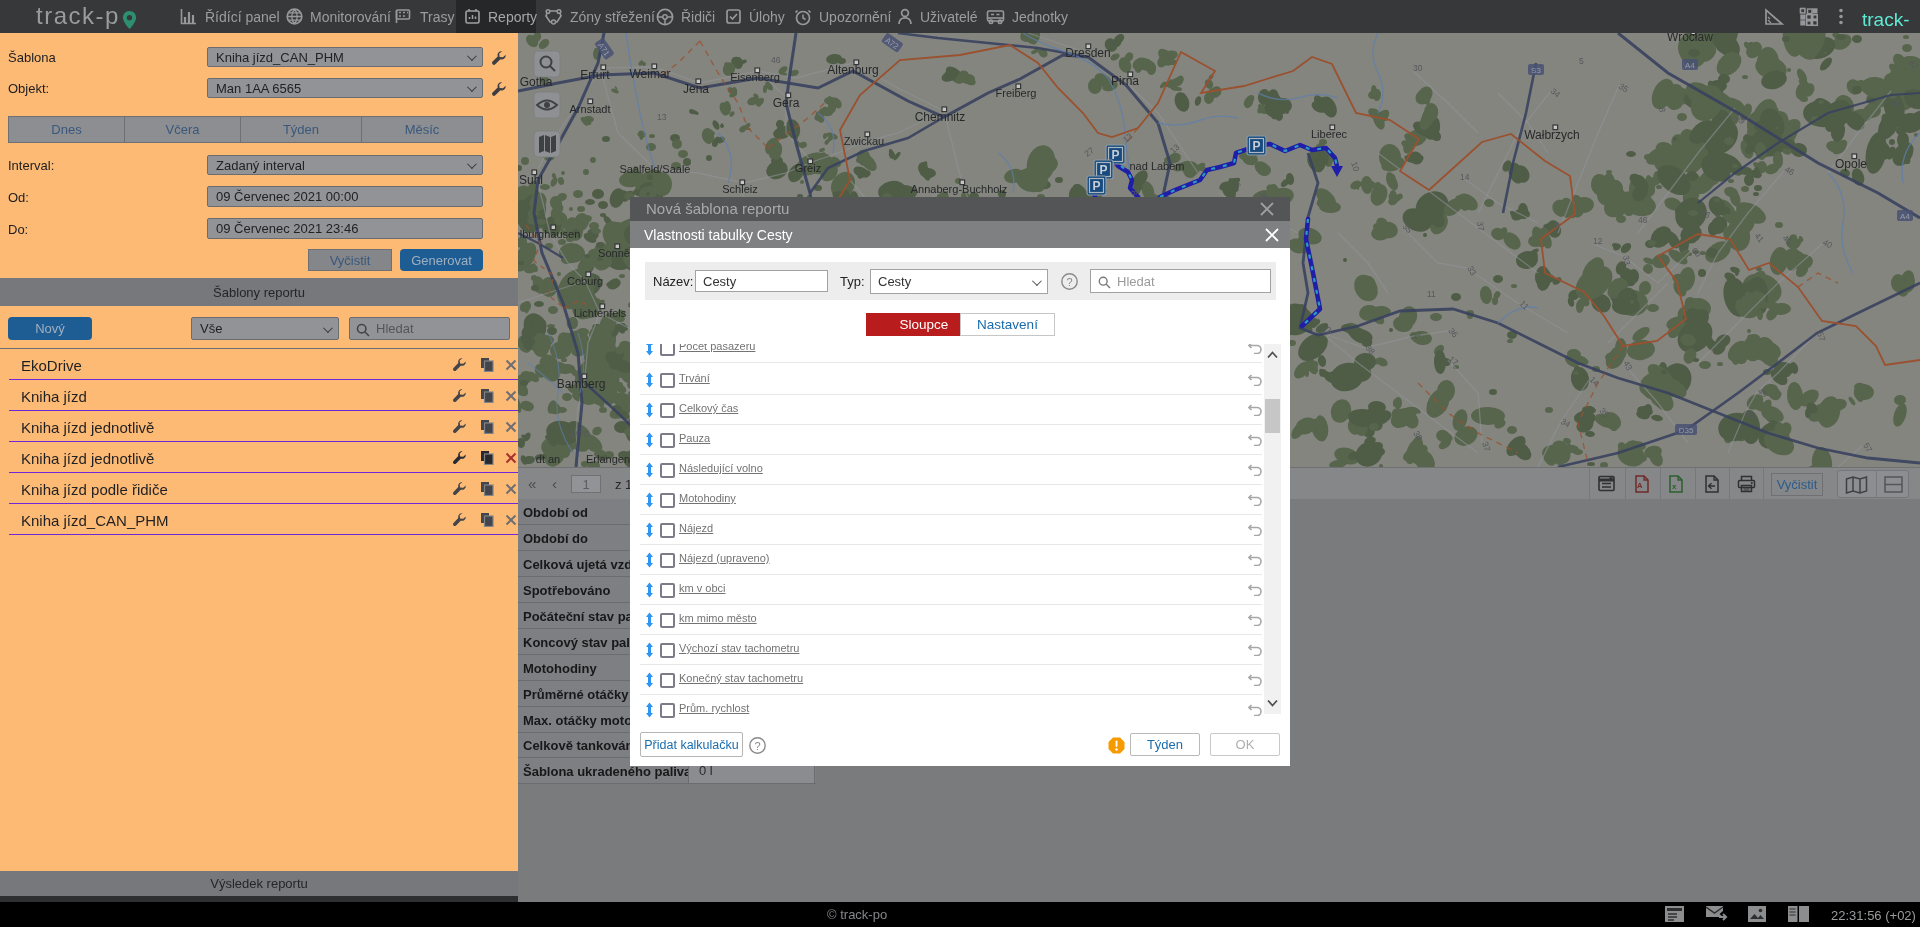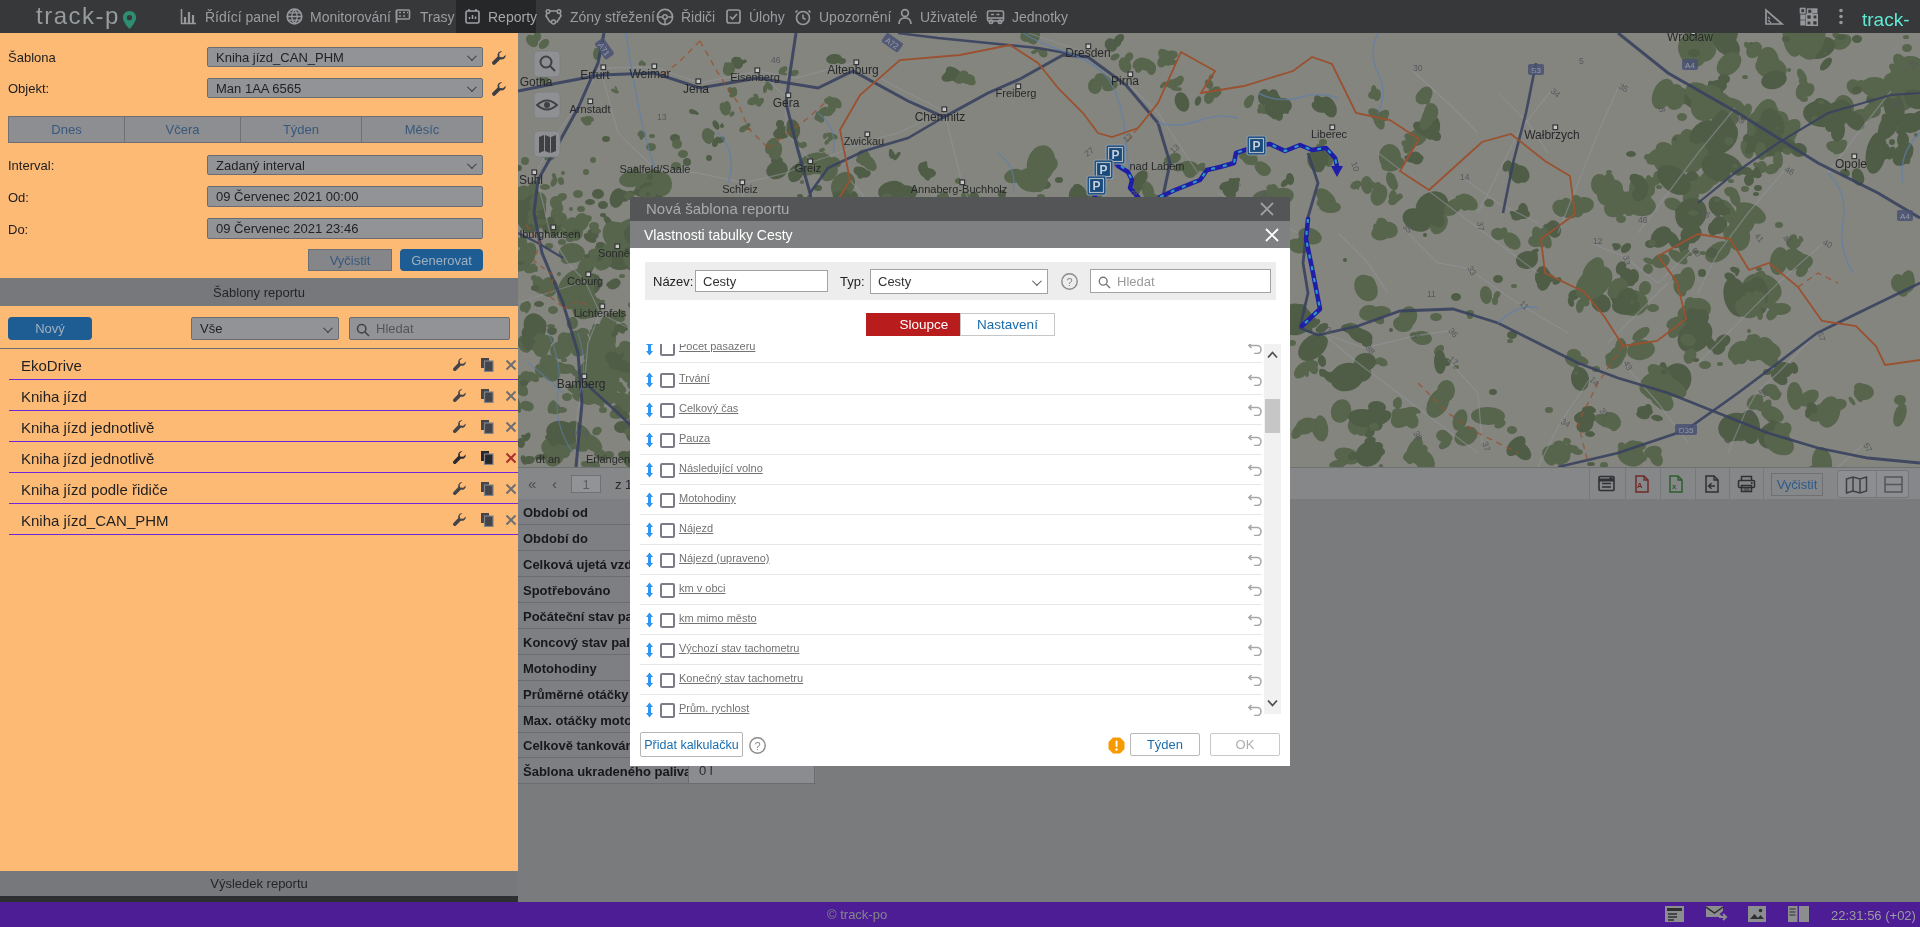--- a/index.html
+++ b/index.html
@@ -21,21 +21,21 @@
 .graybar { position:absolute; left:0; width:518px; background:#77787b; color:#242528; font-size:13px; display:flex; align-items:center; justify-content:center; }
 .lrow { position:absolute; left:0; width:518px; height:31px; border-bottom:1px solid #6d28d9; color:#1f2023; font-size:15px;margin-left:9px; }
 .lrow .nm { position:absolute; left:12px; top:8px; }
 
 #toolbar { position:absolute; left:518px; top:467px; width:1402px; height:32px; background:#868789; border-top:1px solid #6f7072; }
 .tsep { position:absolute; top:0; width:1px; height:32px; background:#77787b; }
 #table { position:absolute; left:518px; top:499px; width:298px; height:285px; background:#7e7f82; }
 .trow { position:absolute; left:0; width:298px; height:26px; border-bottom:1px solid #6b6c6f; }
 .trow b { position:absolute; left:5px; top:6px; font-size:13px; color:#17181a; font-weight:bold; }
 
-#status { position:absolute; left:0; top:902px; width:1920px; height:25px; background:#4c1d95; }
+#status { position:absolute; left:0; top:902px; width:1920px; height:25px; background:#000000; }
 #sfoot { position:absolute; left:0; top:896px; width:518px; height:31px; background:#2e2f31; }
 
 #odlg { position:absolute; left:630px; top:197px; width:660px; height:24px; background:#545556; color:#a9aaab; font-size:15px; }
 #idlg { position:absolute; left:630px; top:221px; width:660px; height:545px; background:#fff; }
 #ihead { position:absolute; left:0; top:0; width:660px; height:27px; background:#7f8081; color:#ffffff; font-size:14px; }
 #iform { position:absolute; left:15px; top:41px; width:631px; height:38px; background:#ededed; }
 .winput { position:absolute; background:#fff; border:1px solid #a2a2a2; font-size:13px; color:#333; display:flex; align-items:center; padding-left:7px; }
 .tab { position:absolute; font-size:13.5px; display:flex; align-items:center; justify-content:center; }
 .mrow { position:absolute; left:10px; width:622px; height:30px; border-bottom:1px solid #e7e7e7; }
 .mrow .lbl { position:absolute; left:39px; top:7px; font-size:11px; color:#737373;text-decoration:underline; }

